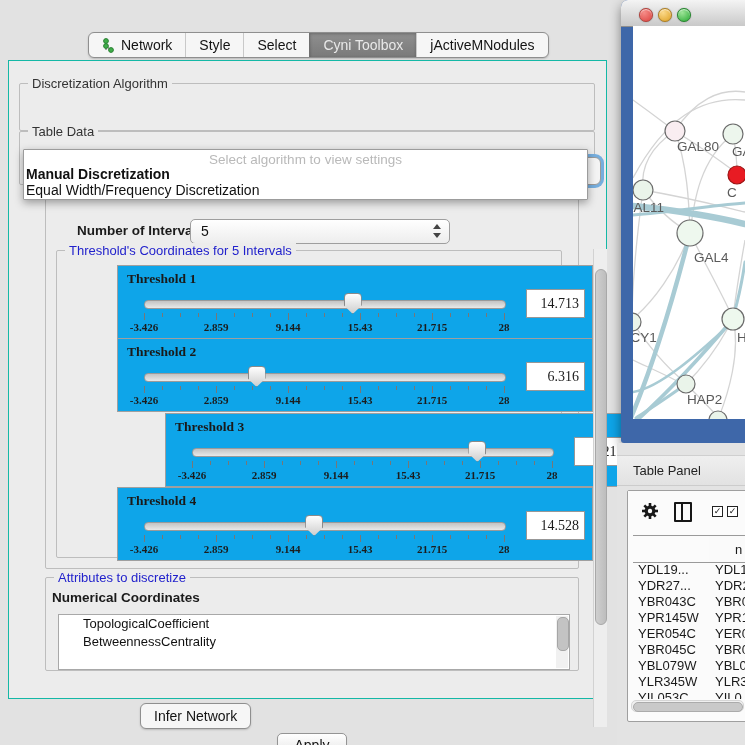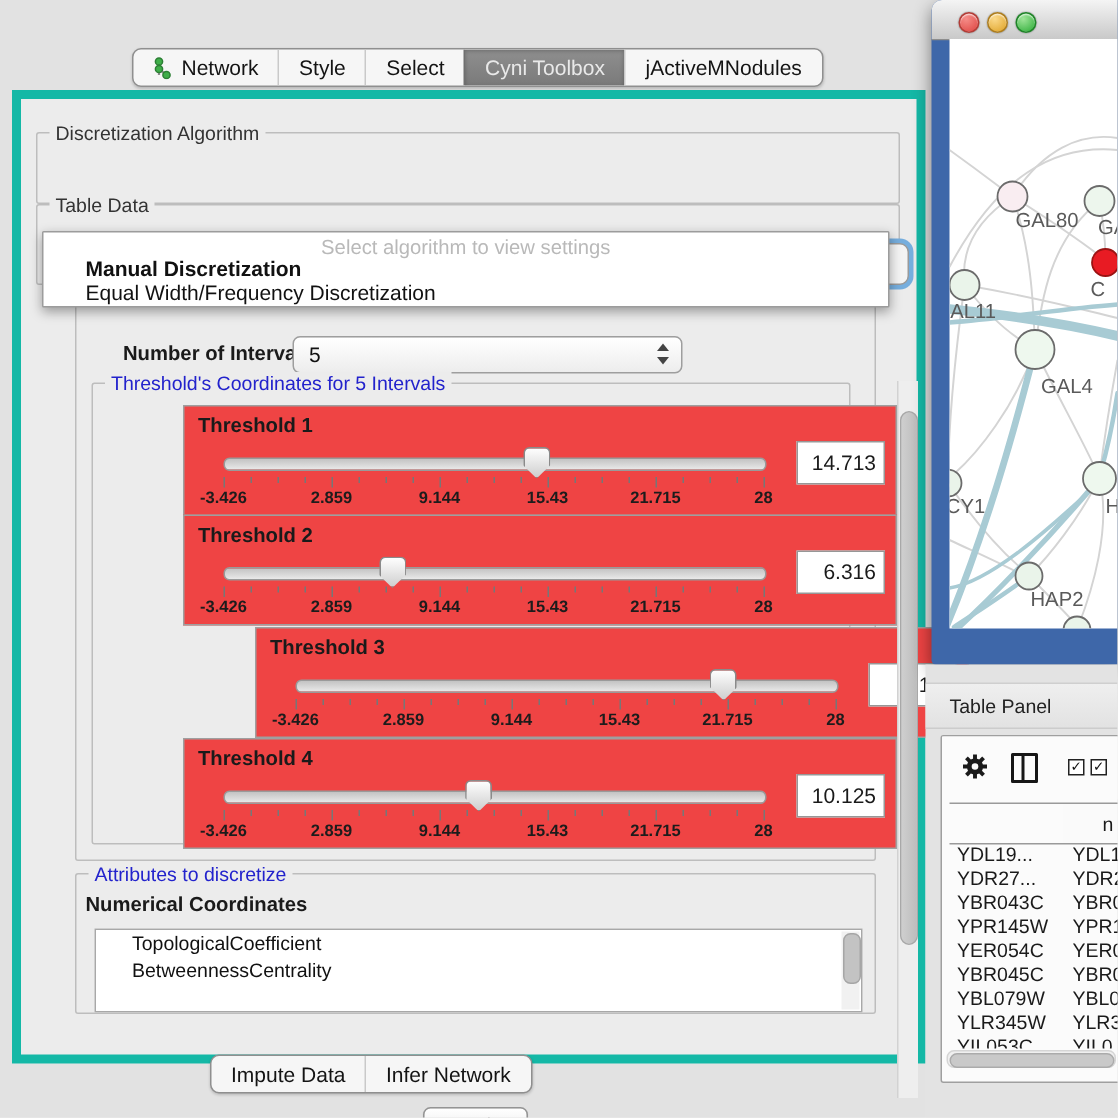--- a/index.html
+++ b/index.html
@@ -29,56 +29,56 @@
     border-left:1px solid #c9c9c9;white-space:nowrap;}
   .seg:first-child{border-left:none;}
   .seg.sel{background:linear-gradient(#8f8f8f,#7a7a7a);color:#e9e9e9;
     border-left-color:#6f6f6f;box-shadow:inset 0 1px 3px rgba(0,0,0,.25);}
   .seg svg{margin-right:6px;}
   #top-tabs{left:88px;top:32px;}
   #bottom-tabs{left:140px;top:703px;}
 
   
   #main-panel{left:8px;top:60px;width:597px;height:637px;background:#ececec;
-    border:6px solid #14b8a6;}
+    border:1px solid #14b8a6;}
   .group{position:absolute;border:1px solid #bdbdbd;border-radius:2px;}
   .group-title{position:absolute;top:-8px;left:8px;background:#ececec;padding:0 4px;
     font-size:13px;}
   .gt-black{color:#333;}
   .gt-green{color:#00a300;}
   .gt-blue{color:#2222cc;}
 
   
   #hidden-combo{left:552px;top:96px;width:38px;height:26px;border-radius:6px;
     background:#f4f4f4;border:1px solid #9a9a9a;
     box-shadow:0 0 0 3px #76aede;z-index:4;}
 
   
   #algo-popup{left:14px;top:88px;width:563px;height:49px;background:#ffffff;
     border:1px solid #9c9c9c;border-radius:1px;z-index:20;
     box-shadow:0 3px 8px rgba(0,0,0,.35);}
   #algo-placeholder{position:absolute;top:2px;left:0;width:100%;text-align:center;
     color:#b9b9b9;font-size:13.5px;}
-  #algo-options{position:absolute;top:16px;left:2px;right:2px;margin-left:26px;}
+  #algo-options{position:absolute;top:16px;left:2px;right:2px;}
   .popup-opt{font-size:14px;height:16px;line-height:16px;color:#111;}
   .popup-opt.bold{font-weight:bold;}
 
   
   .combo{position:absolute;height:23px;border:1px solid #9e9e9e;border-radius:5px;
     background:linear-gradient(#ffffff,#ededed);
     font-size:14px;line-height:22px;padding-left:10px;color:#111;}
   .spinner{position:absolute;right:8px;top:4px;width:9px;height:14px;}
   .spinner:before,.spinner:after{content:"";position:absolute;left:1px;
     border-left:4px solid transparent;border-right:4px solid transparent;}
   .spinner:before{top:0;border-bottom:5px solid #444;}
   .spinner:after{bottom:0;border-top:5px solid #444;}
 
   
   .threshold-box{position:absolute;left:60px;width:474px;height:72px;
-    border:1px solid #9f9f9f;background:#ef4444;}
+    border:1px solid #9f9f9f;background:#0ea5e9;font-family:Liberation Serif, serif;}
   .th-label{position:absolute;left:9px;top:5px;font-weight:bold;font-size:13.5px;}
   .th-track{position:absolute;left:26px;top:34px;width:360px;height:7px;border-radius:4px;
     background:linear-gradient(#c3c3c3,#e9e9e9);border:1px solid #9a9a9a;}
   .th-thumb{position:absolute;top:27px;width:16px;height:19px;
     background:linear-gradient(#fefefe,#cfcfcf);border:1px solid #8a8a8a;
     border-radius:4px 4px 2px 2px;
     clip-path:polygon(0 0,100% 0,100% 58%,50% 100%,0 58%);}
   .th-ticks{position:absolute;left:26px;top:47px;width:360px;height:8px;}
   .tick{position:absolute;top:0;width:1px;height:4px;background:#777;}
   .tick.major{height:7px;}
@@ -361,21 +361,21 @@
               <div class="tick major" style="left: 100%;"></div>
             </div>
           <div class="th-axislabels">
               <span style="left: 0%;">-3.426</span>
               <span style="left: 20%;">2.859</span>
               <span style="left: 40%;">9.144</span>
               <span style="left: 60%;">15.43</span>
               <span style="left: 80%;">21.715</span>
               <span style="left: 100%;">28</span>
             </div>
-          <div class="th-value">10.125</div>
+          <div class="th-value">14.528</div>
         </div>
       </div>
     </div>
 
     <div class="group" style="left:36px;top:516px;width:532px;height:92px;">
       <span class="group-title gt-blue">Attributes to discretize</span>
       <span style="position:absolute;left:6px;top:12px;font-weight:bold;font-size:13.5px;">Numerical Coordinates</span>
       <div id="attr-list">
         <div id="attr-items">
             <div class="attr-item">TopologicalCoefficient</div>
@@ -388,23 +388,20 @@
     </div>
 
     <div id="panel-scroll" class="abs">
       <div id="panel-thumb"></div>
     </div>
 
     <div id="apply-btn" class="abs">Apply</div>
   </div>
 
   <div id="bottom-tabs" class="abs segbar">
-      <div class="seg">
-        <span>Impute Data</span>
-      </div>
       <div class="seg">
         <span>Infer Network</span>
       </div>
     </div>
 </div>
 
 <div id="net-window" class="abs">
   <div id="net-titlebar">
     <span id="tl-red" class="tlight"></span>
     <span id="tl-yellow" class="tlight"></span>

